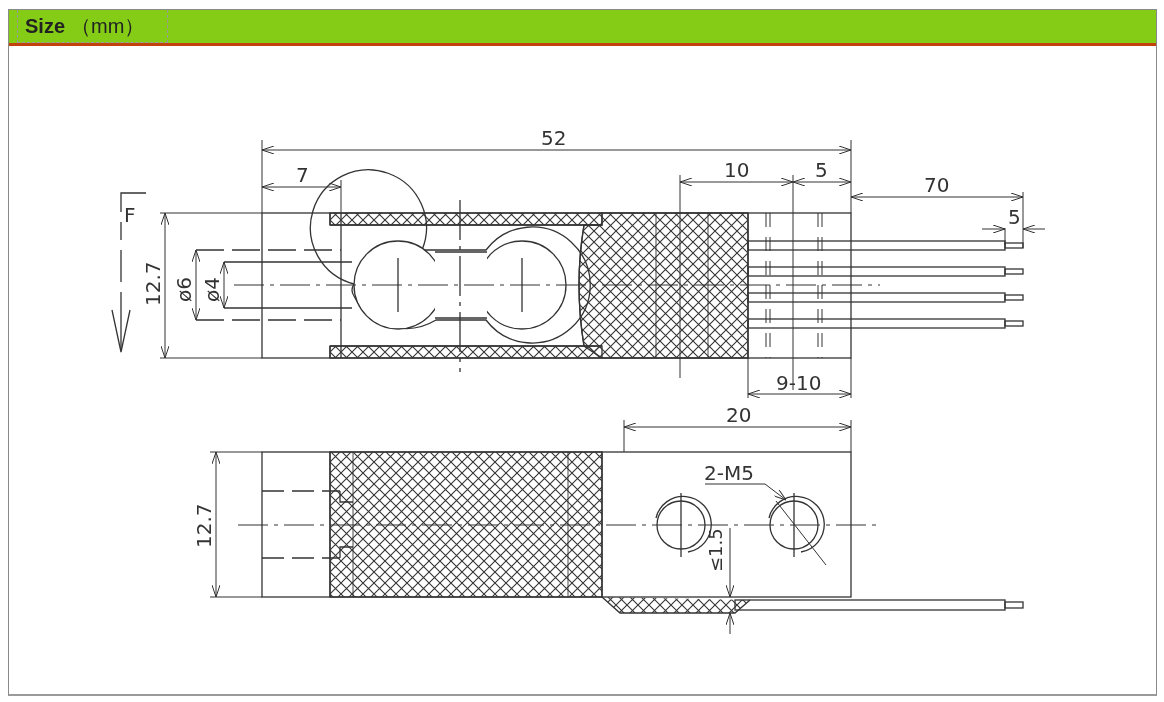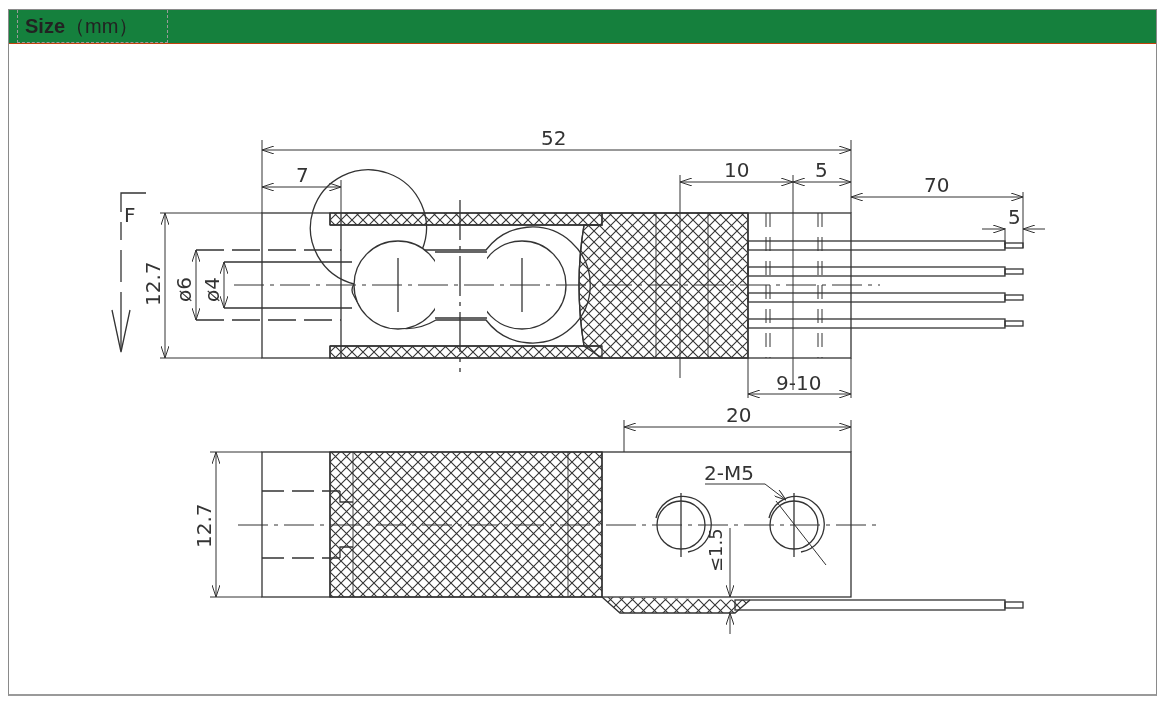--- a/index.html
+++ b/index.html
@@ -1,21 +1,21 @@
 <!DOCTYPE html>
 <html><head>
 <meta charset="utf-8">
 <style>
   html, body { margin: 0; padding: 0; background: #ffffff; }
   body { width: 1164px; height: 702px; position: relative; overflow: hidden; font-family: "Liberation Sans", sans-serif; }
   .panel { position: absolute; left: 8px; top: 9px; width: 1149px; height: 687px; border: 1px solid #8a8a8a; border-bottom: 2px solid #9a9a9a; box-sizing: border-box; background: #fff; }
-  .panel-header { position: absolute; left: 0; top: 0; right: 0; height: 33px; background: #15803d; border-bottom: 1px solid #c2410c; }
+  .panel-header { position: absolute; left: 0; top: 0; right: 0; height: 33px; background: #84cc16; border-bottom: 3px solid #c2410c; }
   .title-cell { position: absolute; left: 8px; top: 0; height: 33px; width: 151px; box-sizing: border-box; border: 1px dashed #9a9a9a; border-top: none; display: flex; align-items: center; padding-left: 7px; font-size: 20px; color: #222; }
   .title-bold { font-weight: bold; }
-  .title-unit { font-weight: normal; text-align: center; }
+  .title-unit { margin-left: 6px; font-weight: normal; text-align: center; }
   .drawing { position: absolute; left: 0; top: 0; }
   .dim text { font-family: "DejaVu Sans", sans-serif; }
 </style>
 </head>
 <body>
 
 <div class="panel">
   <div class="panel-header">
     <div class="title-cell">
       <span class="title-bold">Size</span>

